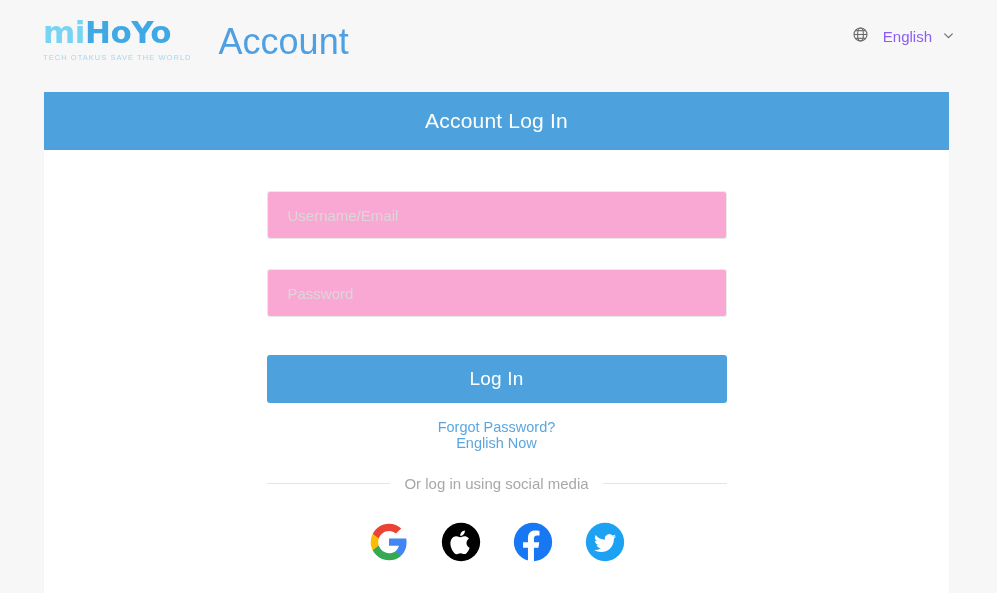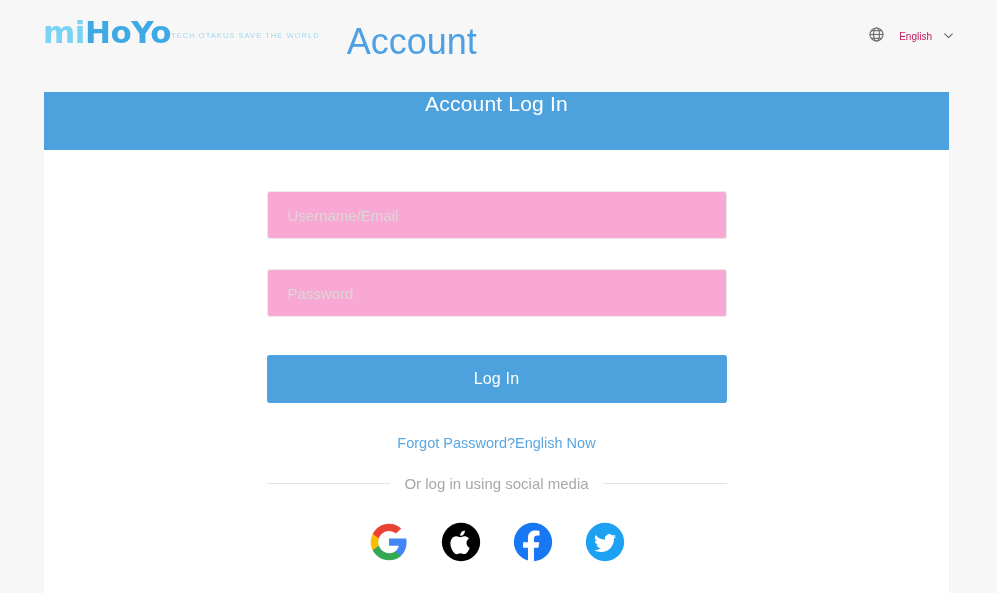--- a/index.html
+++ b/index.html
@@ -34,22 +34,22 @@
   .brand {
     position: absolute;
     left: 43px;
     top: 17px;
     display: flex;
     align-items: flex-start;
   }
 
   .logo-block {
     display: flex;
-    flex-direction: row;
-    align-items: center;
+    flex-direction: column;
+    align-items: flex-start;
     line-height: 1;
   }
 
   .logo-word {
     font-family: "DejaVu Sans", sans-serif;
     font-size: 31px;
     font-weight: bold;
     letter-spacing: -0.5px;
     line-height: 1;
     white-space: nowrap;
@@ -81,43 +81,43 @@
     right: 42px;
     top: 26px;
     display: flex;
     align-items: center;
     gap: 6px;
     cursor: pointer;
     user-select: none;
   }
   .globe-icon { display: block; }
   .lang-label {
-    font-size: 10px;
-    color: #be185d;
+    font-size: 15px;
+    color: #8b5cf6;
     margin-left: 8px;
   }
   .chev { display: block; margin-left: 4px; }
 
   
   .card {
     position: absolute;
     left: 44px;
     top: 92px;
     width: 905px;
     height: 501px;
     background: #ffffff;
     box-shadow: 0 0 2px rgba(0,0,0,0.04);
   }
 
   .card-header {
     width: 100%;
     height: 58px;
     background: #4da2dd;
     display: flex;
-    align-items: flex-start;
+    align-items: center;
     justify-content: center;
   }
   .card-header-title {
     color: #ffffff;
     font-size: 21px;
     font-weight: normal;
     letter-spacing: 0.2px;
   }
 
   .card-body {
@@ -145,32 +145,33 @@
   .field + .field { margin-top: 30px; }
 
   .login-btn {
     margin-top: 38px;
     width: 460px;
     height: 48px;
     background: #4da2dd;
     border: none;
     border-radius: 3px;
     color: #ffffff;
-    font-size: 16px;
+    font-size: 19px;
     font-family: "Liberation Sans", sans-serif;
     cursor: pointer;
     letter-spacing: 0.2px;
   }
 
   .links-row {
-    margin-top: 32px;
-    width: 460px;
-    display: flex;
-    justify-content: center;
-    align-items: center;
+    margin-top: 16px;
+    width: 460px;
+    display: flex;
+    justify-content: space-between;
+    align-items: center;
+    flex-direction: column;
   }
   .link {
     font-size: 14.5px;
     color: #5aa6e0;
     text-decoration: none;
     cursor: pointer;
   }
 
   .divider-row {
     margin-top: 24px;

